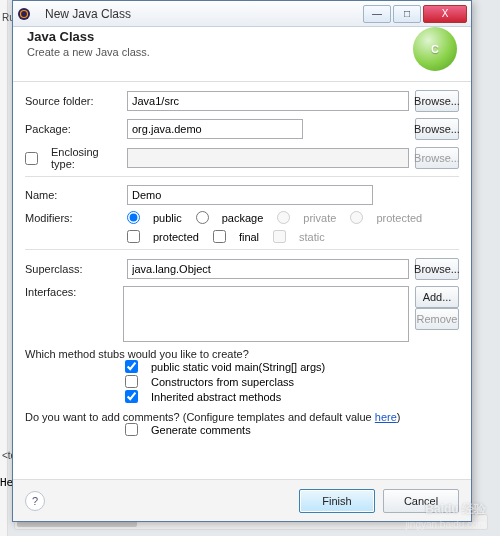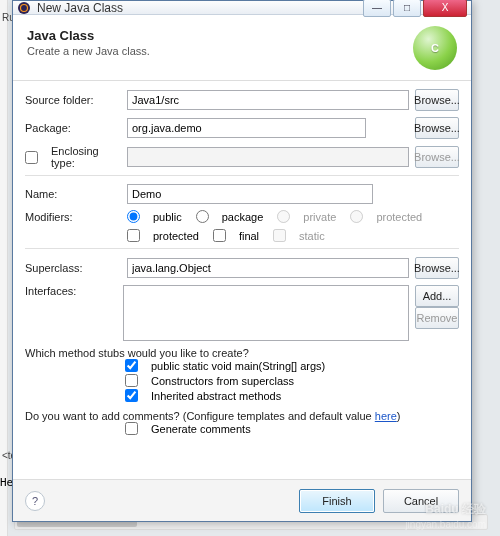--- a/index.html
+++ b/index.html
@@ -5,28 +5,28 @@
 * { box-sizing: border-box; font-family: "Segoe UI", Tahoma, sans-serif; font-size: 11px; }
 body { margin: 0; background: #e5e9ec; width: 500px; height: 536px; overflow: hidden; }
 .bg-sidebar { position: absolute; left: 0; top: 0; width: 8px; height: 536px; background: #f5f5f5; border-right: 1px solid #ddd; }
 .bg-text { position: absolute; left: 2px; top: 12px; font-size: 10px; color: #444; }
 .bg-tab { position: absolute; left: 0; top: 448px; font-size: 10px; color: #444; padding: 2px; }
 .bg-hello { position: absolute; left: 0; top: 476px; font-family: monospace; font-size: 11px; color: #000; }
 .bg-scroll { position: absolute; right: 12px; bottom: 6px; width: 474px; height: 16px; background: #f0f0f0; border: 1px solid #ddd; border-radius: 2px; }
 .bg-scroll-thumb { position: absolute; left: 2px; top: 2px; width: 120px; height: 10px; background: #ccc; border-radius: 2px; }
 
 .dialog { position: absolute; left: 12px; top: 0; width: 460px; height: 522px; background: #fff; border: 1px solid #5a7aa0; box-shadow: 2px 2px 8px rgba(0,0,0,.25); }
-.titlebar { height: 14px; background: linear-gradient(#fdfdfd,#e9eef4); border-bottom: 1px solid #c8d2de; display: flex; align-items: center; padding: 0 4px; gap: 6px; }
+.titlebar { height: 26px; background: linear-gradient(#fdfdfd,#e9eef4); border-bottom: 1px solid #c8d2de; display: flex; align-items: center; padding: 0 4px; gap: 14px; }
 .titlebar .icon-eclipse { width: 14px; height: 14px; display: inline-flex; }
 .titlebar .title { flex: 1; color: #333; font-size: 12px; }
 .win-btns { display: flex; gap: 2px; }
 .win-btn { width: 28px; height: 18px; border: 1px solid #9fb4c9; background: linear-gradient(#f7fbff,#dde9f5); border-radius: 2px; display: flex; align-items: center; justify-content: center; font-size: 10px; color: #334; }
 .win-btn.close { background: linear-gradient(#e68,#c23); color: #fff; border-color: #a33; width: 44px; }
 
-.header { padding: 11px 14px 10px; border-bottom: 1px solid #ddd; display: flex; align-items: flex-start; justify-content: space-between; }
+.header { padding: 0 14px 10px; border-bottom: 1px solid #ddd; display: flex; align-items: flex-start; justify-content: space-between; }
 .header h1 { margin: 2px 0 2px; font-size: 13px; font-weight: bold; color: #222; }
 .header .sub { color: #555; }
 .header-icon { width: 44px; height: 44px; border-radius: 22px; background: radial-gradient(circle at 35% 30%, #dff5d0, #8bd24a 55%, #5fab2a 90%); display: flex; align-items: center; justify-content: center; color: #fff; font-size: 24px; font-weight: bold; text-shadow: 0 1px 1px rgba(0,0,0,.3); }
 
 .form { padding: 8px 12px 4px; }
 .row { display: flex; align-items: center; margin-bottom: 6px; gap: 6px; }
 .row label.lbl { width: 96px; color: #222; }
 .row input[type=text] { height: 20px; border: 1px solid #abadb3; padding: 1px 4px; background: #fff; }
 .row input[type=text].wide { width: 236px; }
 .row input[type=text].full { flex: 1; }
@@ -91,21 +91,21 @@
   </div>
 
   <div class="form">
     <div class="row">
       <label class="lbl">Source folder:</label>
       <input type="text" class="full" value="Java1/src" style="">
       <button class="btn">Browse...</button>
     </div>
     <div class="row">
       <label class="lbl">Package:</label>
-      <input type="text" class="wide" style="width: 239px;" value="org.java.demo">
+      <input type="text" class="wide" style="width: 176px;" value="org.java.demo">
       <div style="flex:1"></div>
       <button class="btn">Browse...</button>
     </div>
     <div class="row">
       <label class="lbl chk">
         <input type="checkbox" style="">
         <span>Enclosing type:</span>
       </label>
       <input type="text" class="full" disabled="" style="">
       <button class="btn disabled" disabled="">Browse...</button>

